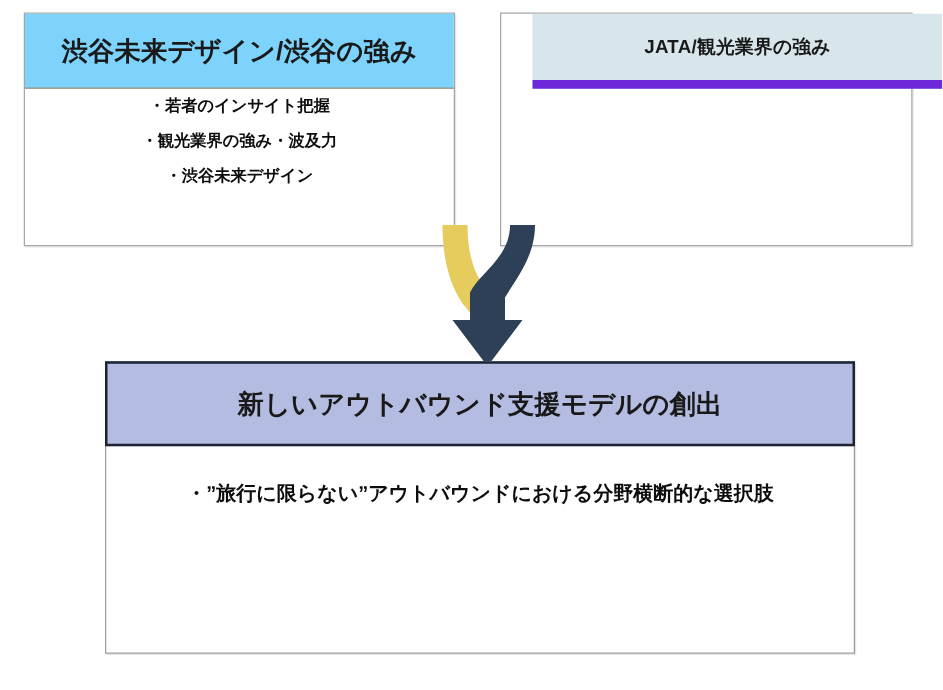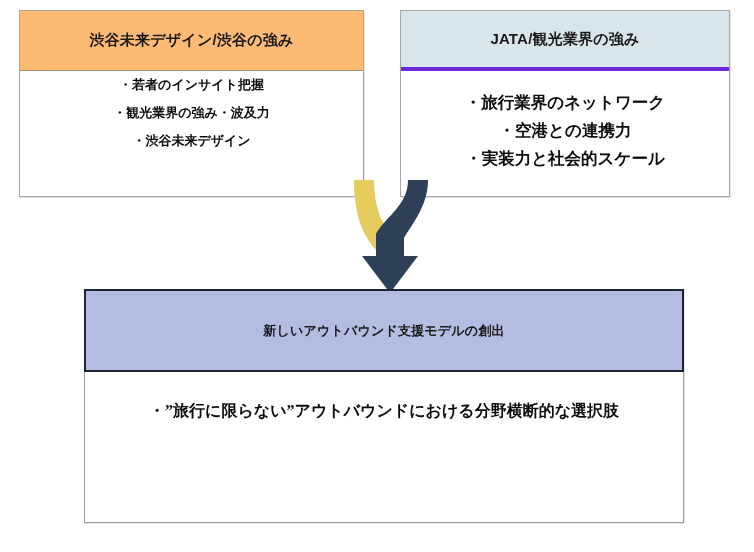--- a/index.html
+++ b/index.html
@@ -54,70 +54,70 @@
 
   
   #box-shibuya {
     left: 19px;
     top: 10px;
     width: 345px;
     height: 187px;
   }
   #box-shibuya .card-header {
     height: 60px;
-    background: #fdba74;
+    background: #7dd3fc;
     border-bottom: 1px solid #9b9470;
-    font-size: 15px;
+    font-size: 21px;
   }
   #box-shibuya .card-body {
     font-size: 13px;
     line-height: 28px;
   }
 
   
   #box-jata {
     left: 400px;
     top: 10px;
     width: 330px;
     height: 187px;
   }
   #box-jata .card-header {
     height: 60px;
     background: #D8E6EB;
-    border-bottom: 4px solid #6d28d9;
+    border-bottom: 7px solid #6d28d9;
     font-size: 15px;
+    margin-left: 25px;
   }
   #box-jata .card-body {
     padding-top: 17px;
     font-size: 16.5px;
     line-height: 28px;
   }
 
   
   #box-outcome {
     left: 84px;
     top: 289px;
     width: 600px;
     height: 234px;
     border-color: #9d9d9d;
   }
   #box-outcome .card-header {
-    height: 83px;
+    height: 68px;
     background: #B5BCE1;
     border: 2px solid #1c2433;
     border-bottom-width: 2px;
     margin: -1px -1px 0 -1px;
     width: calc(100% + 2px);
-    font-size: 13px;
+    font-size: 21px;
   }
   #box-outcome .card-body {
     padding-top: 24px;
     font-size: 16px;
     line-height: 30px;
-    font-family: Liberation Serif, serif;
   }
 
   
   #arrow-merge {
     position: absolute;
     left: 280px;
     top: 180px;
     width: 200px;
     height: 115px;
     pointer-events: none;
@@ -132,25 +132,20 @@
     <div class="card-header">渋谷未来デザイン/渋谷の強み</div>
     <div class="card-body">
       <div class="body-line">・若者のインサイト把握</div>
       <div class="body-line">・観光業界の強み・波及力</div>
       <div class="body-line">・渋谷未来デザイン</div>
     </div>
   </div>
 
   <div class="card" id="box-jata">
     <div class="card-header">JATA/観光業界の強み</div>
-    <div class="card-body">
-      <div class="body-line">・旅行業界のネットワーク</div>
-      <div class="body-line">・空港との連携力</div>
-      <div class="body-line">・実装力と社会的スケール</div>
-    </div>
   </div>
 
   <svg id="arrow-merge" viewBox="0 0 200 115">
 
     <path fill="#E6CB5D" d="M 74,0
              L 94,0
              C 94,22 99,42 113,56
              L 100,74
              C 80,56 74,28 74,0 Z"></path>
 

